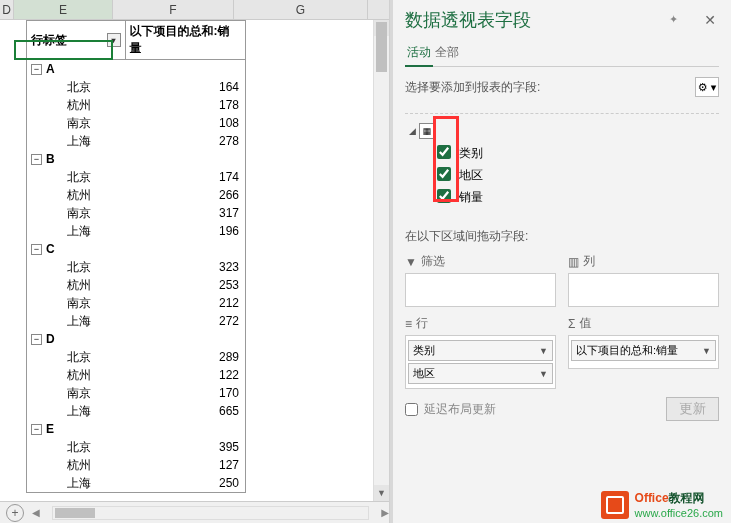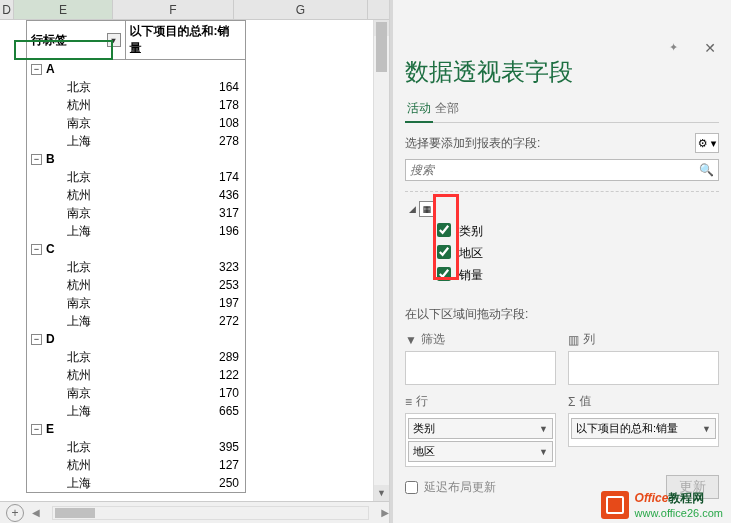--- a/index.html
+++ b/index.html
@@ -108,21 +108,21 @@
     
     .field-pane {
       flex: 1;
       background: #f3f3f3;
       border-left: 3px solid #d8d8d8;
       display:flex; flex-direction:column;
       padding: 8px 12px;
       position:relative;
     }
     .fp-title-row {display:flex; align-items:center; justify-content:space-between;}
-    .fp-title { color:#1e6f42; font-size:24px; font-weight:normal;margin-top:48px; }
+    .fp-title { color:#1e6f42; font-size:18px; font-weight:normal; }
     .fp-close { width:18px;height:18px; display:flex;align-items:center;justify-content:center; font-size:14px; color:#666;}
     .fp-star { width:14px;height:14px; color:#888; font-size:11px; margin-right:18px;}
     .fp-tabs { display:flex; margin-top:8px; border-bottom:1px solid #ccc; }
     .fp-tab { padding:4px 2px; color:#666; cursor:pointer;}
     .fp-tab.active { color:#1e6f42; border-bottom:2px solid #1e6f42; margin-bottom:-1px;}
     .fp-instr-row {display:flex; justify-content:space-between; align-items:center; margin:10px 0 6px;}
     .fp-instr { color:#555; }
     .gear-btn { width:24px;height:20px;border:1px solid #bbb;background:#fff;display:flex;align-items:center;justify-content:center;font-size:11px;}
     .search-box {
       display:flex; align-items:center;
@@ -161,21 +161,21 @@
       display:flex; align-items:center; gap:6px;
       font-family: Arial, sans-serif;
     }
     .wm-icon {
       width:28px;height:28px;background:#e64a19;border-radius:3px;
       display:flex;align-items:center;justify-content:center;
       position:relative;
     }
     .wm-icon::before{content:"";position:absolute;left:5px;top:5px;right:5px;bottom:5px;border:2px solid #fff;border-radius:2px;}
     .wm-text1{font-weight:bold;}
-    .wm-o{color:#e64a19;font-style:italic;} .wm-f{color:#14532d;}
+    .wm-o{color:#e64a19;} .wm-f{color:#14532d;}
     .wm-text2{color:#2aa84a;font-size:11px;}
   </style>
 </head>
 <body>
 
 <div class="sheet-area">
   <div class="col-headers">
     <div class="col-h col-D">D</div>
     <div class="col-h col-E">E</div>
     <div class="col-h col-F">F</div>
@@ -222,21 +222,21 @@
             <b>B</b>
           </div>
           <div class="pt-c2"></div>
         </div>
       <div class="pt-row">
           <div class="pt-c1 city">北京</div>
           <div class="pt-c2">174</div>
         </div>
       <div class="pt-row">
           <div class="pt-c1 city">杭州</div>
-          <div class="pt-c2">436</div>
+          <div class="pt-c2">266</div>
         </div>
       <div class="pt-row">
           <div class="pt-c1 city">南京</div>
           <div class="pt-c2">317</div>
         </div>
       <div class="pt-row">
           <div class="pt-c1 city">上海</div>
           <div class="pt-c2">196</div>
         </div>
 
@@ -250,21 +250,21 @@
       <div class="pt-row">
           <div class="pt-c1 city">北京</div>
           <div class="pt-c2">323</div>
         </div>
       <div class="pt-row">
           <div class="pt-c1 city">杭州</div>
           <div class="pt-c2">253</div>
         </div>
       <div class="pt-row">
           <div class="pt-c1 city">南京</div>
-          <div class="pt-c2">197</div>
+          <div class="pt-c2">212</div>
         </div>
       <div class="pt-row">
           <div class="pt-c1 city">上海</div>
           <div class="pt-c2">272</div>
         </div>
 
       <div class="pt-row grp">
           <div class="pt-c1">
             <span class="collapse-btn">−</span>
             <b>D</b>
@@ -339,24 +339,20 @@
   <div class="fp-tabs">
     <div class="fp-tab active">活动</div>
     <div class="fp-tab">全部</div>
   </div>
 
   <div class="fp-instr-row">
     <div class="fp-instr">选择要添加到报表的字段:</div>
     <div class="gear-btn">⚙ ▾</div>
   </div>
 
-  <div class="search-box">
-    <input type="text" placeholder="搜索" style="">
-    <span class="mag">🔍</span>
-  </div>
 
   <div class="field-list" style="position:relative;">
     <div class="fl-row">
       <span style="font-size:9px;color:#555;margin-right:3px;">◢</span>
       <span class="fl-tree-icon">▦</span>
       <span style="color:#c33;"></span>
     </div>
     <div class="fl-row" style="padding-left:32px;">
       <span class="fl-cb-wrap"><input type="checkbox" class="fl-cb" checked="" style=""></span>
       <span>类别</span>

